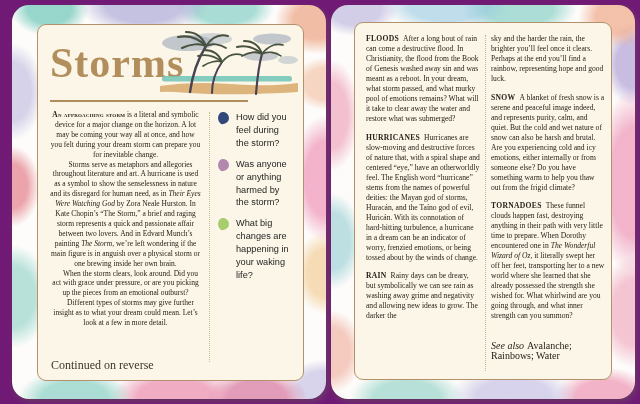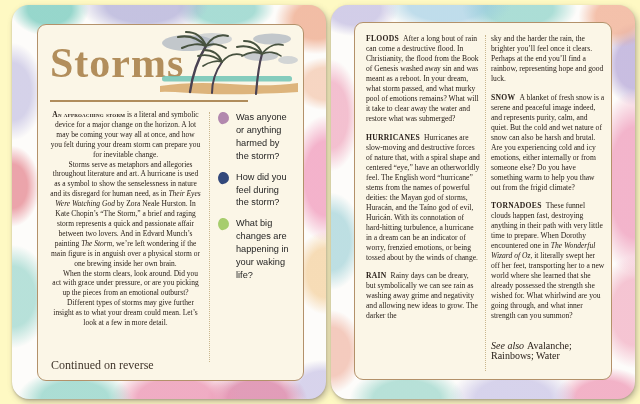--- a/index.html
+++ b/index.html
@@ -1,16 +1,16 @@
 <!DOCTYPE html>
 <html style="--title-color: #b28e5c; --rule-color: #b08d5c; --panel-bg: #fbf6e7; --panel-border: #b3916a; --cloud-color: #93a0b4; --sea-color: #6ec4b5; --sand-color: #d9ad70; --trunk-color: #4a4252; --frond-color: #47523f;"><head>
 <meta charset="utf-8">
 <style>
   html,body{margin:0;padding:0;background:#ffffff;}
-  .scene{position:relative;width:640px;height:404px;background:#fef9c3;overflow:hidden;
+  .scene{position:relative;width:640px;height:404px;background:#701a75;overflow:hidden;
          font-family:"Liberation Serif",serif;}
 
   
   .card{position:absolute;top:5px;height:394px;border-radius:17px;
         box-shadow:2px 3px 6px rgba(110,100,95,.45), 0 1px 2px rgba(0,0,0,.18);
         background-color:#fdfcfa;overflow:hidden;}
   .card-left{left:12px;width:314px;
     background-image:
       radial-gradient(55px 38px at 12% 1%, rgba(125,205,192,.8) 40%, rgba(125,205,192,0) 72%),
       radial-gradient(90px 42px at 42% 0%, rgba(173,170,214,.7) 42%, rgba(173,170,214,0) 72%),
@@ -132,26 +132,26 @@
       <div class="left-body">
         <div class="main-col">
             <p class="para"><span class="lead">An approaching storm</span><span> is a literal and symbolic device for a major change on the horizon. A lot may be coming your way all at once, and how you felt during your dream storm can prepare you for inevitable change.</span></p>
             <p class="para ind"><span>Storms serve as metaphors and allegories throughout literature and art. A hurricane is used as a symbol to show the senselessness in nature and its disregard for human need, as in </span><span class="it">Their Eyes Were Watching God</span><span> by Zora Neale Hurston. In Kate Chopin’s “The Storm,” a brief and raging storm represents a quick and passionate affair between two lovers. And in Edvard Munch’s painting </span><span class="it">The Storm</span><span>, we’re left wondering if the main figure is in anguish over a physical storm or one brewing inside her own brain.</span></p>
             <p class="para ind"><span>When the storm clears, look around. Did you act with grace under pressure, or are you picking up the pieces from an emotional outburst?</span></p>
             <p class="para ind"><span>Different types of storms may give further insight as to what your dream could mean. Let’s look at a few in more detail.</span></p>
           </div>
         <div class="v-divider"></div>
         <div class="questions">
             <div class="q-item">
+              <span class="q-blob" style="background: rgb(50, 72, 123);"></span>
+              <div class="q-text">How did you feel during the storm?</div>
+            </div>
+            <div class="q-item">
               <span class="q-blob" style="background: rgb(178, 136, 174);"></span>
               <div class="q-text">Was anyone or anything harmed by the storm?</div>
-            </div>
-            <div class="q-item">
-              <span class="q-blob" style="background: rgb(50, 72, 123);"></span>
-              <div class="q-text">How did you feel during the storm?</div>
             </div>
             <div class="q-item">
               <span class="q-blob" style="background: rgb(167, 205, 109);"></span>
               <div class="q-text">What big changes are happening in your waking life?</div>
             </div>
           </div>
       </div>
 
       <div class="continued">Continued on reverse</div>
     </div>

